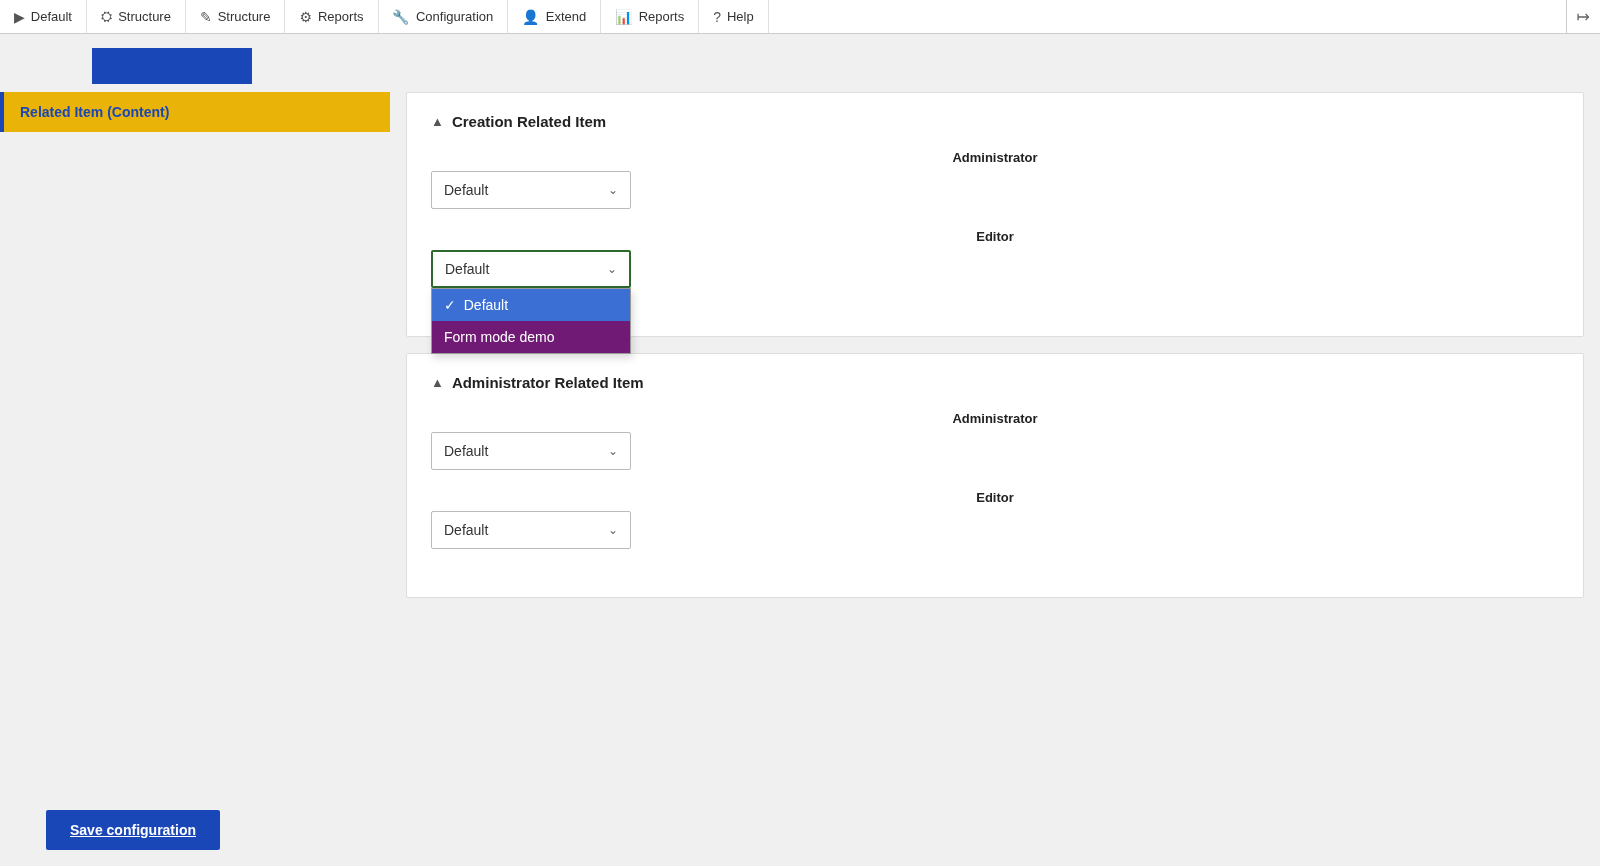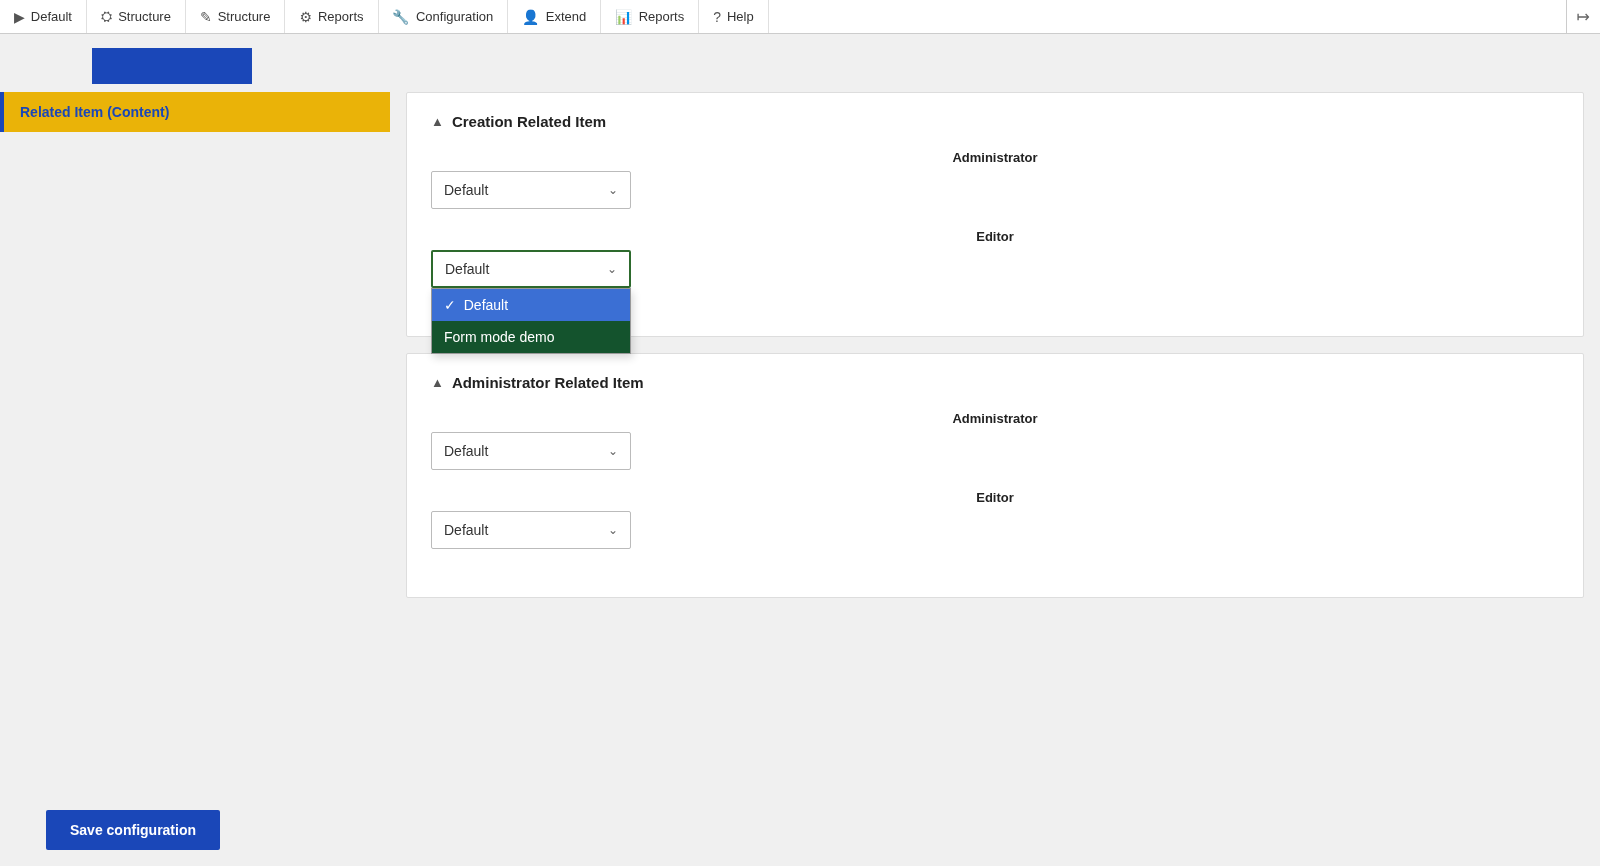--- a/index.html
+++ b/index.html
@@ -183,38 +183,39 @@
       align-items: center;
       gap: 8px;
     }
 
     .dropdown-item.selected {
       background: #3b6fd4;
       color: #fff;
     }
 
     .dropdown-item.form-mode {
-      background: #14532d;
+      background: #701a75;
       color: #fff;
     }
 
     
     .save-btn-area {
       padding: 16px 0 16px 46px;
     }
 
     .save-btn {
       background: #1a47b8;
       color: #fff;
       border: none;
       padding: 12px 24px;
       font-size: 14px;
       font-weight: bold;
       cursor: pointer;
       border-radius: 2px;
+      text-decoration: underline;
     }
   </style>
 </head>
 <body>
 
 <nav class="top-nav">
   <div class="nav-item">
     <span class="nav-icon">▶</span>
     <span>Default</span>
   </div>

